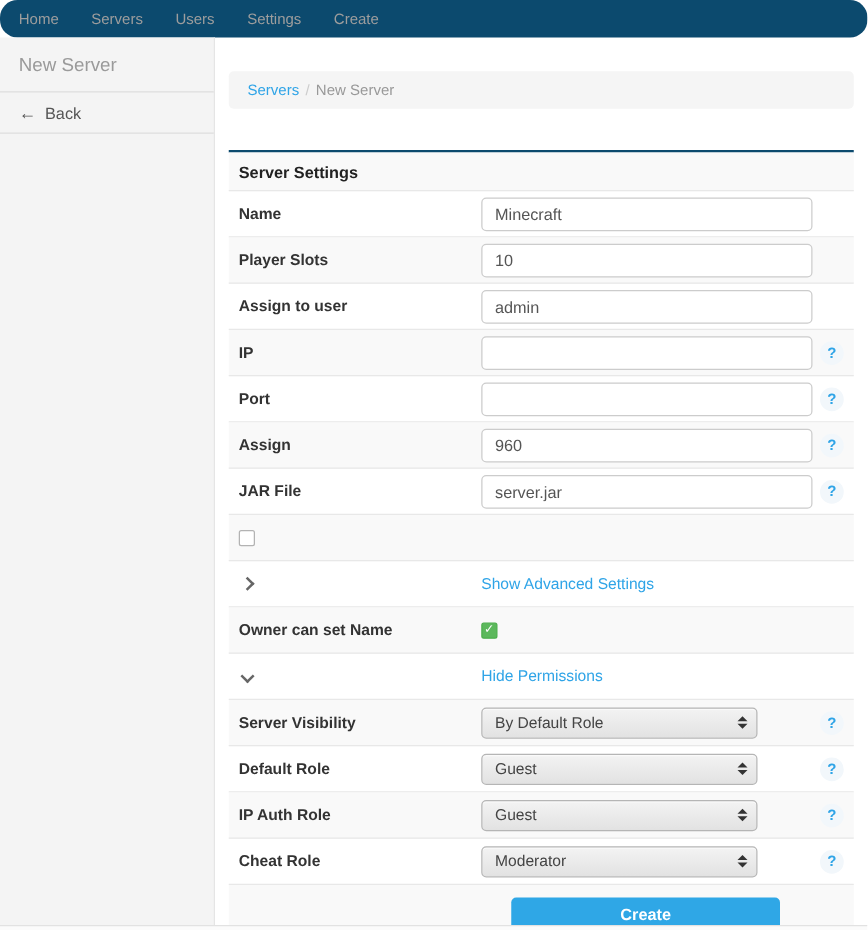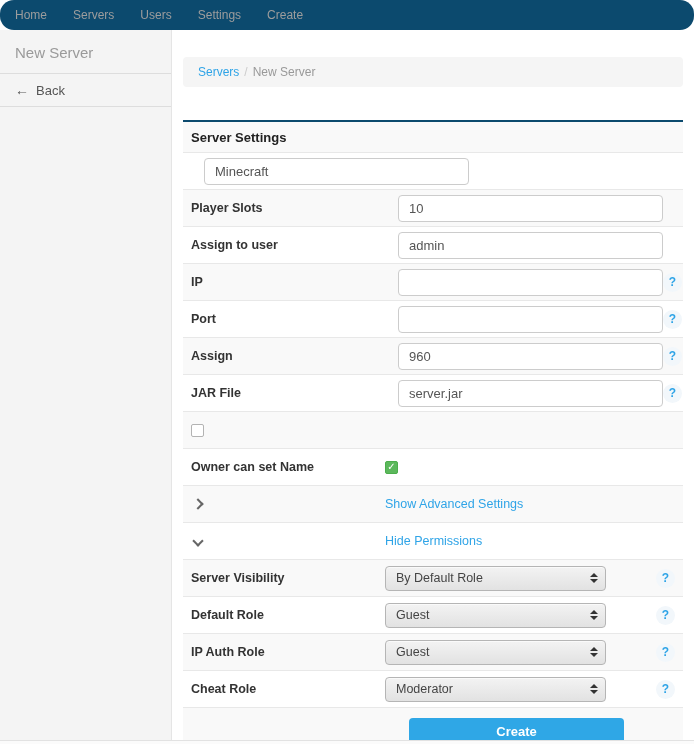--- a/index.html
+++ b/index.html
@@ -35,21 +35,21 @@
   .form-table { margin-top: 33px; border-top: 2px solid #0c4a6e; font-size: 12.5px; }
   .frow { display: flex; align-items: center; min-height: 37px;
     border-bottom: 1px solid #e8e8e8; padding: 4px 8px; }
   .frow:nth-child(odd) { background: #f9f9f9; }
   .frow.header-row { min-height: 31px; }
   .frow-label { width: 194px; flex: 0 0 194px; font-weight: bold; color: #333; }
   .frow-control { flex: 1; display: flex; align-items: center; }
   .section-title { font-weight: bold; color: #222; font-size: 13px; }
 
   input.tfield { width: 265px; height: 27px; border: 1px solid #ccc; border-radius: 4px;
-    padding: 0 10px; font-size: 13px; color: #555; background: #fff; outline: none; margin-left: 13px; }
+    padding: 0 10px; font-size: 13px; color: #555; background: #fff; outline: none; }
 
   
   .help { margin-left: auto; width: 19px; height: 19px; border-radius: 50%;
     background: #f2f7fb; color: #2fa4e7; font-weight: bold; font-size: 12px;
     display: flex; align-items: center; justify-content: center; cursor: pointer; }
 
   
   .cbox { width: 13px; height: 13px; border: 1px solid #b3b3b3; border-radius: 2px;
     background: #fff; cursor: pointer; display: flex; align-items: center;
     justify-content: center; }
@@ -106,20 +106,21 @@
     <a>Servers</a><span class="crumb-sep">/</span><span>New Server</span>
   </div>
 
   <div class="form-table">
 
     <div class="frow header-row">
       <span class="section-title">Server Settings</span>
     </div>
 
     <div class="frow">
+      <div class="frow-label">Name</div>
       <div class="frow-control">
         <input class="tfield" type="text" value="Minecraft" style="">
       </div>
     </div>
 
     <div class="frow">
       <div class="frow-label">Player Slots</div>
       <div class="frow-control">
         <input class="tfield" type="text" value="10" style="">
       </div>
@@ -160,43 +161,43 @@
       <div class="frow-label">JAR File</div>
       <div class="frow-control">
         <input class="tfield" type="text" value="server.jar" style="">
         <span class="help">?</span>
       </div>
     </div>
 
     <div class="frow">
       <div class="frow-control">
         <div class="cbox"></div>
+      </div>
+    </div>
+
+    <div class="frow">
+      <div class="frow-label">
+        <span class="chev right"></span>
+      </div>
+      <div class="frow-control">
+        <a class="toggle-link">Show Advanced Settings</a>
       </div>
     </div>
 
     <div class="frow">
       <div class="frow-label">Owner can set Name</div>
       <div class="frow-control">
         <div class="cbox checked">
           <span>✓</span>
         </div>
       </div>
     </div>
 
     <div class="frow">
       <div class="frow-label">
-        <span class="chev right"></span>
-      </div>
-      <div class="frow-control">
-        <a class="toggle-link">Show Advanced Settings</a>
-      </div>
-    </div>
-
-    <div class="frow">
-      <div class="frow-label">
         <span class="chev down"></span>
       </div>
       <div class="frow-control">
         <a class="toggle-link">Hide Permissions</a>
       </div>
     </div>
 
     <div class="frow">
       <div class="frow-label">Server Visibility</div>
       <div class="frow-control">

